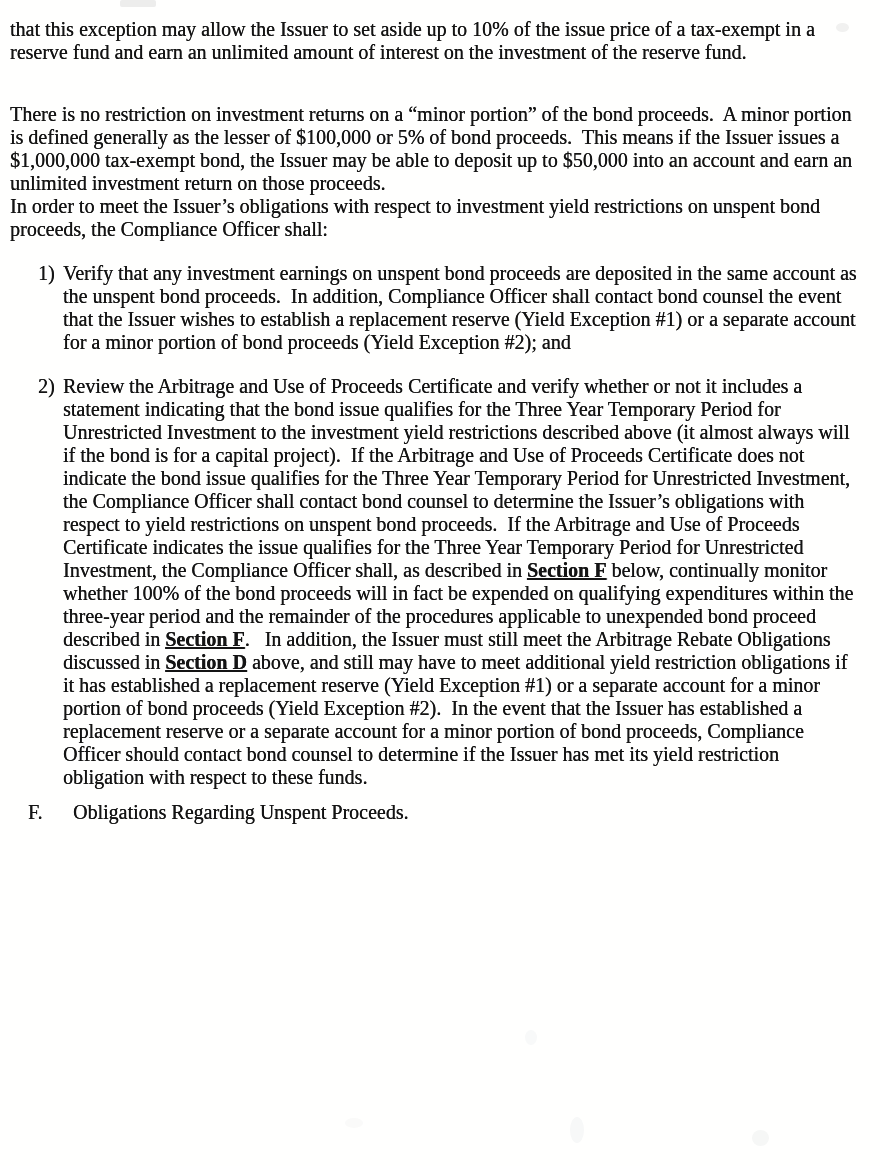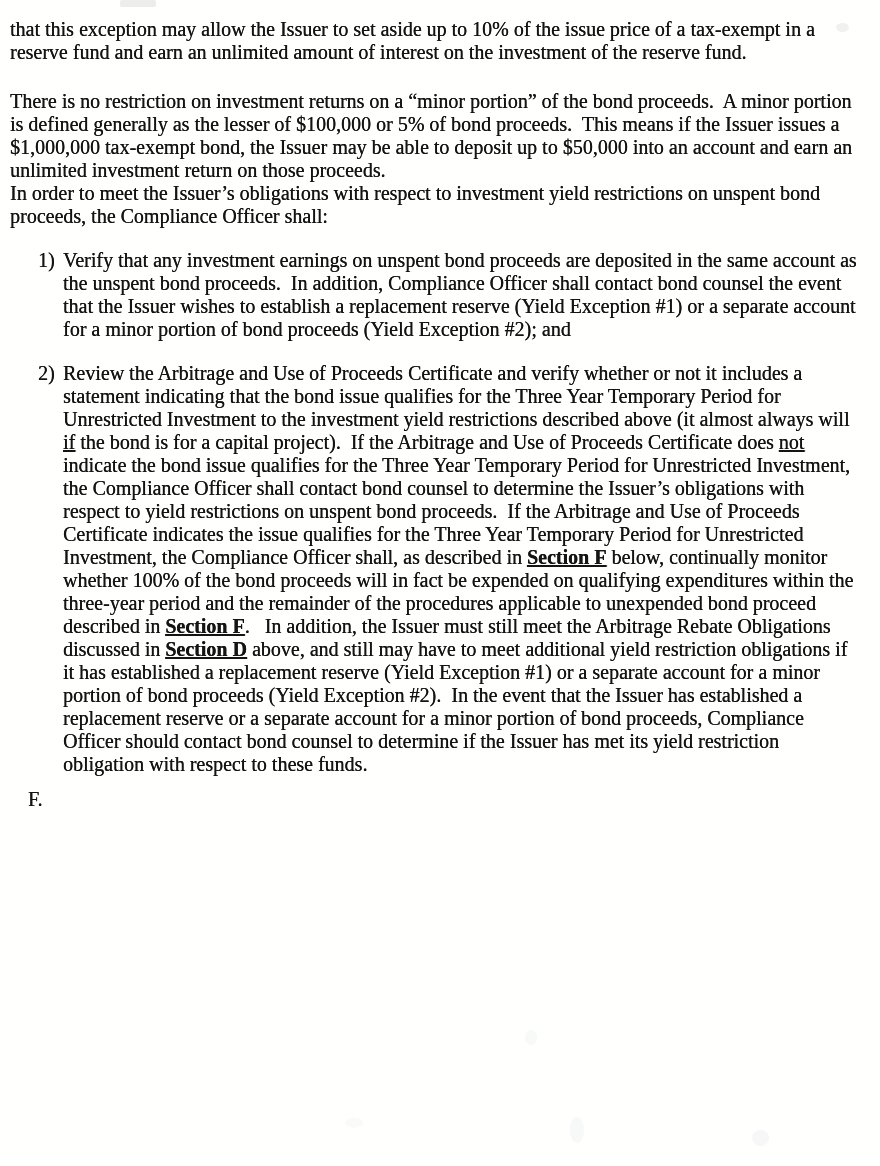--- a/index.html
+++ b/index.html
@@ -47,30 +47,30 @@
   }
   .section-heading .section-label {
     position: absolute;
     left: 18px;
     top: 0;
   }
 
   
   .blk-0 { margin-top: 0; }
   .blk-1 { margin-top: 29px; }
-  .blk-2 { margin-top: 26px; }
+  .blk-2 { margin-top: 39px; }
   .blk-3 { margin-top: 0; }
   .blk-4 { margin-top: 21px; }
   .blk-5 { margin-top: 21px; }
   .blk-6 { margin-top: 12px; }
   .blk-7 { margin-top: 22px; }
 
   .seg-plain { }
   .seg-italic { font-style: italic; }
-  .seg-underline { text-decoration: underline; }
+  .seg-underline { }
   .seg-boldunderline { font-weight: bold; text-decoration: underline; text-align: right; }
 
   
   .smudge {
     position: absolute;
     border-radius: 50%;
     pointer-events: none;
   }
   .smudge-1 { left: 120px; top: 0;     width: 36px; height: 7px;  background: #ededec; border-radius: 2px; }
   .smudge-2 { left: 836px; top: 23px;  width: 13px; height: 9px;  background: #f1f1f0; }
@@ -89,15 +89,15 @@
   <div class="smudge smudge-4"></div>
   <div class="smudge smudge-5"></div>
   <div class="smudge smudge-6"></div>
 
   <main class="content">
       <div class="block paragraph blk-0"><span class="block-text"><span class="seg seg-plain">that this exception may allow the Issuer to set aside up to 10% of the issue price of a tax-exempt in a reserve fund and earn an unlimited amount of interest on the investment of the reserve fund.</span></span></div>
       <div class="block paragraph blk-2"><span class="block-text"><span class="seg seg-plain">There is no restriction on investment returns on a “minor portion” of the bond proceeds.  A minor portion is defined generally as the lesser of $100,000 or 5% of bond proceeds.  This means if the Issuer issues a $1,000,000 tax-exempt bond, the Issuer may be able to deposit up to $50,000 into an account and earn an unlimited investment return on those proceeds.</span></span></div>
       <div class="block paragraph blk-3"><span class="block-text"><span class="seg seg-plain">In order to meet the Issuer’s obligations with respect to investment yield restrictions on unspent bond proceeds, the Compliance Officer shall:</span></span></div>
       <div class="block list-item blk-4"><span class="list-num">1)</span><span class="block-text"><span class="seg seg-plain">Verify that any investment earnings on unspent bond proceeds are deposited in the same account as the unspent bond proceeds.  In addition, Compliance Officer shall contact bond counsel the event that the Issuer wishes to establish a replacement reserve (Yield Exception #1) or a separate account for a minor portion of bond proceeds (Yield Exception #2); and</span></span></div>
       <div class="block list-item blk-5"><span class="list-num">2)</span><span class="block-text"><span class="seg seg-plain">Review the Arbitrage and Use of Proceeds Certificate and verify whether or not it includes a statement indicating that the bond issue qualifies for the Three Year Temporary Period for Unrestricted Investment to the investment yield restrictions described above (it almost always will </span><span class="seg seg-underline">if</span><span class="seg seg-plain"> the bond is for a capital project).  If the Arbitrage and Use of Proceeds Certificate does </span><span class="seg seg-underline">not</span><span class="seg seg-plain"> indicate the bond issue qualifies for the Three Year Temporary Period for Unrestricted Investment, the Compliance Officer shall contact bond counsel to determine the Issuer’s obligations with respect to yield restrictions on unspent bond proceeds.  If the Arbitrage and Use of Proceeds Certificate indicates the issue qualifies for the Three Year Temporary Period for Unrestricted Investment, the Compliance Officer shall, as described in </span><span class="seg seg-boldunderline">Section F</span><span class="seg seg-plain"> below, continually monitor whether 100% of the bond proceeds will in fact be expended on qualifying expenditures within the three-year period and the remainder of the procedures applicable to unexpended bond proceed described in </span><span class="seg seg-boldunderline">Section F</span><span class="seg seg-plain">.   In addition, the Issuer must still meet the Arbitrage Rebate Obligations discussed in </span><span class="seg seg-boldunderline">Section D</span><span class="seg seg-plain"> above, and still may have to meet additional yield restriction obligations if it has established a replacement reserve (Yield Exception #1) or a separate account for a minor portion of bond proceeds (Yield Exception #2).  In the event that the Issuer has established a replacement reserve or a separate account for a minor portion of bond proceeds, Compliance Officer should contact bond counsel to determine if the Issuer has met its yield restriction obligation with respect to these funds.</span></span></div>
-      <div class="block section-heading blk-6"><span class="section-label">F.</span></div>
+      <div class="block section-heading blk-6"><span class="section-label">F.</span><span class="block-text"><span class="seg seg-underline">Obligations Regarding Unspent Proceeds</span><span class="seg seg-plain">.</span></span></div>
     </main>
 </div>
 
 </body></html>

